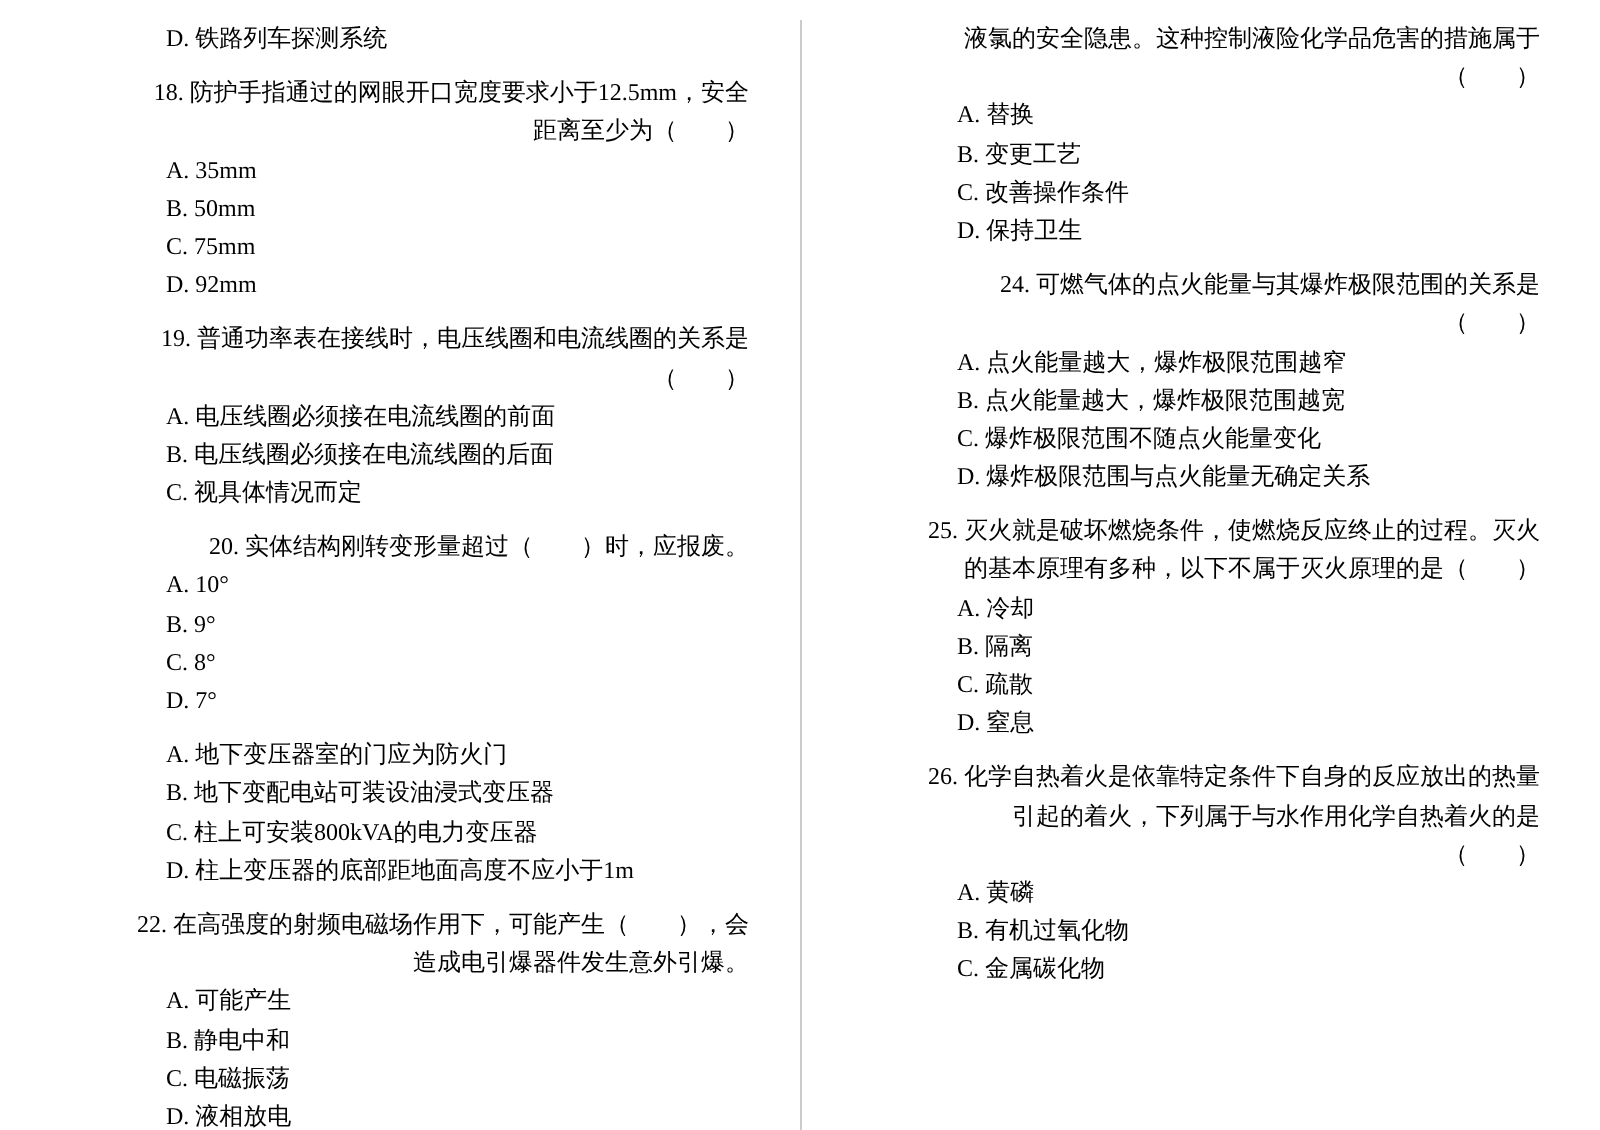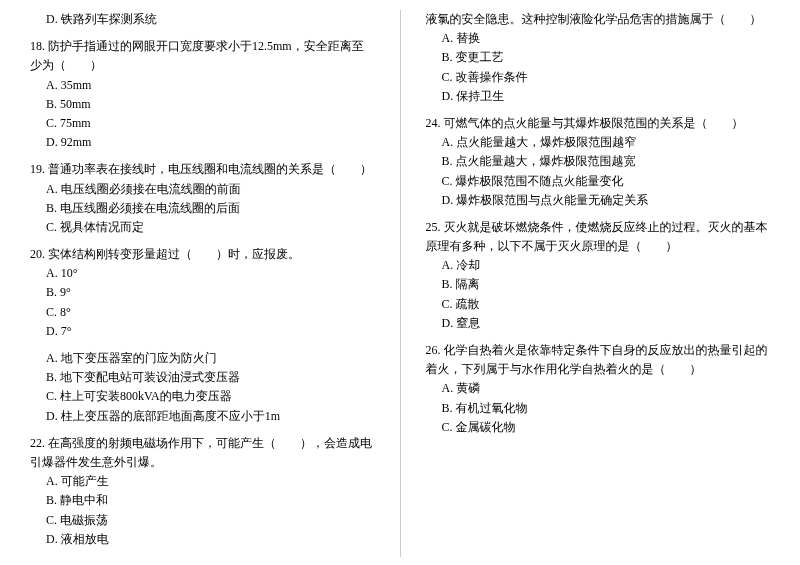--- a/index.html
+++ b/index.html
@@ -19,24 +19,26 @@
     .page-content {
       display: flex;
       gap: 20px;
     }
     .column {
       flex: 1;
     }
     .question-block {
       margin-bottom: 8px;
       line-height: 1.6;
+      margin-left: 37px;
     }
     .question-title {
       font-size: 12px;
       line-height: 1.6;
+      text-align: right;
     }
     .option {
       padding-left: 16px;
       line-height: 1.6;
       font-size: 12px;
     }
     .divider {
       width: 1px;
       background: #ccc;
       margin: 0 5px;

